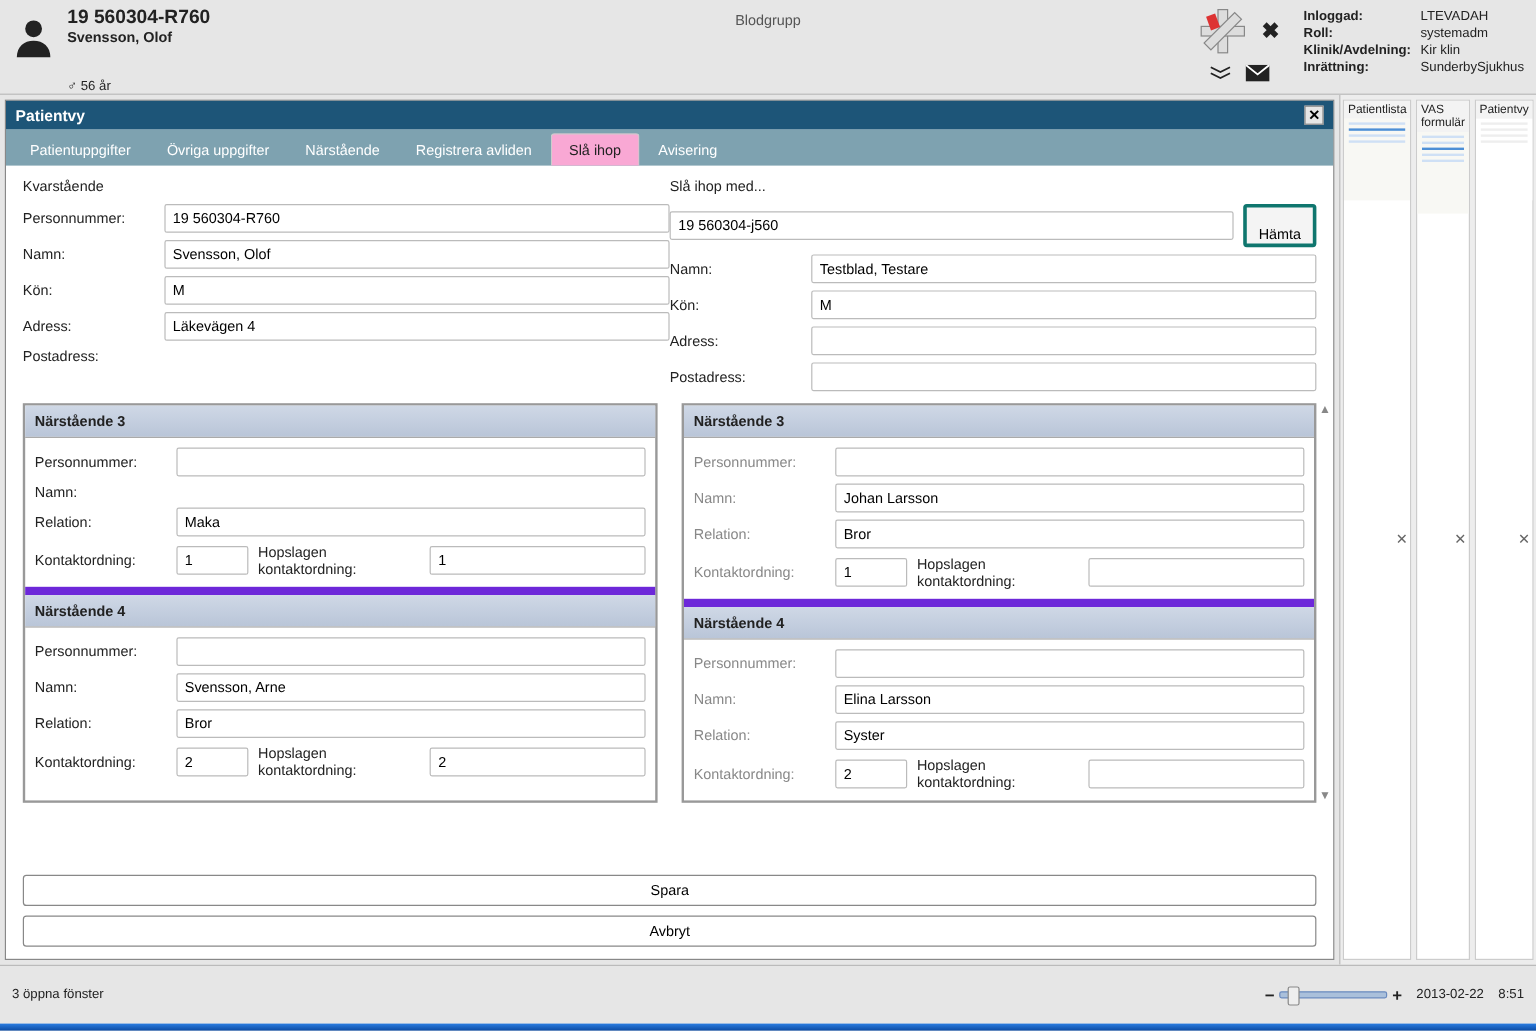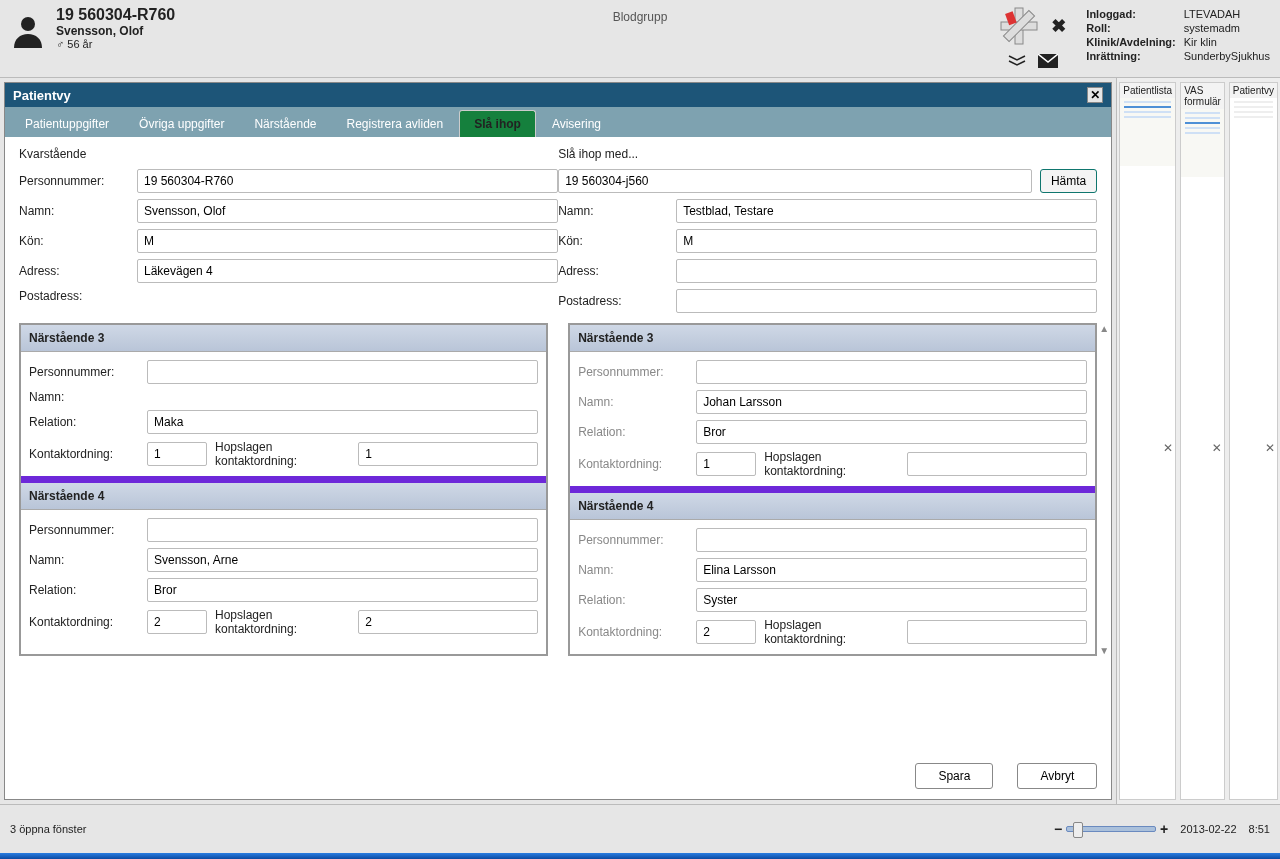--- a/index.html
+++ b/index.html
@@ -6,67 +6,67 @@
   html, body { width: 1280px; height: 859px; font-family: "Segoe UI", Tahoma, sans-serif; font-size: 12px; color: #222; background: #e6e6e6; overflow: hidden; }
   body { display: flex; flex-direction: column; }
 
   
   .top-header { flex: 0 0 78px; background: #e6e6e6; border-bottom: 1px solid #bbb; display: flex; align-items: flex-start; padding: 6px 10px 0 10px; gap: 10px; position: relative; }
   .patient-block { display: flex; align-items: flex-start; gap: 10px; }
   .avatar { width: 36px; height: 36px; margin-top: 6px; }
   .patient-text { display: flex; flex-direction: column; }
   .patient-id { font-size: 16px; font-weight: bold; }
   .patient-name { font-size: 12px; font-weight: bold; }
-  .patient-age { font-size: 11px; }
+  .patient-age { font-size: 11px; margin-top: 28px; }
   .bloodgroup { position: absolute; left: 50%; transform: translateX(-50%); font-size: 12px; color: #555; top: 10px; }
   .header-right { margin-left: auto; display: flex; align-items: flex-start; gap: 20px; }
   .med-icons { display: flex; flex-direction: column; align-items: center; gap: 8px; position: relative; }
   .med-icons-top { display: flex; align-items: center; gap: 12px; }
   .med-icons-bottom { display: flex; align-items: center; gap: 12px; }
   .icon-close-x { font-size: 18px; font-weight: bold; cursor: pointer; }
   .login-grid { display: grid; grid-template-columns: auto auto; column-gap: 8px; row-gap: 2px; font-size: 11px; padding-top: 2px; }
   .login-grid .lbl { font-weight: bold; }
 
   
   .main-area { flex: 1 1 auto; display: flex; overflow: hidden; }
   .window-pane { flex: 1 1 auto; margin: 4px; display: flex; flex-direction: column; border: 1px solid #888; background: #fff; }
   .window-title-bar { background: #1d5578; color: #fff; padding: 4px 8px; font-size: 13px; font-weight: 600; display: flex; align-items: center; }
   .window-title-bar .spacer { flex: 1; }
   .title-close { background: #e6e6e6; color: #000; width: 16px; height: 16px; display: flex; align-items: center; justify-content: center; font-size: 12px; font-weight: bold; border: 1px solid #888; cursor: pointer; }
 
   .tab-strip { background: #7ea2b0; display: flex; align-items: flex-end; padding: 0 6px; height: 30px; gap: 2px; }
   .tab { padding: 6px 14px; color: #fff; font-size: 12px; cursor: pointer; border-top-left-radius: 3px; border-top-right-radius: 3px; }
-  .tab.active { background: #15803d; color: #222; border: 1px solid #ccc; border-bottom: none; font-weight: 700; }
+  .tab.active { background: #f9a8d4; color: #222; border: 1px solid #ccc; border-bottom: none; font-weight: 400; }
 
   .content { flex: 1 1 auto; padding: 10px 14px; overflow: auto; display: flex; flex-direction: column; gap: 10px; position: relative; }
 
   .top-forms { display: flex; }
   .form-col { flex: 1; display: flex; flex-direction: column; gap: 6px; }
   .form-col h4 { font-size: 12px; font-weight: normal; margin-bottom: 2px; }
   .field-row { display: flex; align-items: center; gap: 8px; }
   .field-row label { width: 110px; font-size: 12px; }
   .field-row label.muted { color: #888; }
   .field-row input[type="text"] { flex: 1; padding: 3px 6px; border: 1px solid #bbb; border-radius: 2px; font-size: 12px; height: 24px; }
-  .btn { padding: 3px 10px; border: 1px solid #0f766e; background: #f4f4f4; border-radius: 3px; cursor: pointer; font-size: 12px; height: 24px; }
+  .btn { padding: 15px 10px; border: 3px solid #0f766e; background: #f4f4f4; border-radius: 3px; cursor: pointer; font-size: 12px; height: 24px; }
 
   .relatives-wrap { display: flex; gap: 20px; position: relative; }
   .relatives-col { flex: 1; border: 2px solid #999; }
   .rel-card { }
   .rel-card + .rel-card { border-top: 7px solid #6d28d9; }
   .rel-header { background: linear-gradient(#cfd8e6, #b9c5d8); padding: 6px 8px; font-weight: bold; font-size: 12px; border-bottom: 1px solid #aaa; }
   .rel-body { padding: 8px; display: flex; flex-direction: column; gap: 6px; }
   .rel-body .field-row label { width: 110px; }
   .dual-field { display: flex; align-items: center; gap: 8px; flex: 1; }
   .dual-field input { width: 60px !important; flex: none !important; }
   .dual-field span { font-size: 12px; }
   .dual-field .last-input { margin-left: auto; width: 180px !important; }
 
   .scroll-indicator { position: absolute; right: -12px; top: 0; width: 10px; bottom: 0; display: flex; flex-direction: column; justify-content: space-between; color: #888; font-size: 10px; }
 
-  .content-footer { margin-top: auto; display: flex; justify-content: flex-end; gap: 24px; padding-top: 10px; }
+  .content-footer { margin-top: auto; display: flex; justify-content: flex-end; gap: 8px; padding-top: 10px; flex-direction: column; }
   .footer-btn { padding: 5px 22px; border: 1px solid #888; background: #fff; border-radius: 3px; cursor: pointer; font-size: 12px; }
 
   
   .sidebar { flex: 0 0 100px; background: #ededed; border-left: 1px solid #bbb; padding: 4px 2px; display: flex; flex-direction: row; gap: 4px; }
   .panel-item { border: 1px solid #ccc; background: #fff; display: flex; flex-direction: column; position: relative; }
   .panel-item .pi-title { font-size: 10px; padding: 2px 3px; background: #f3f3f3; }
   .panel-item .thumb { height: 68px; background: #f8f8f4; position: relative; overflow: hidden; }
   .panel-item .thumb .line { height: 2px; background: #cfe0f5; margin: 3px 4px; }
   .panel-item .thumb .line.hl { background: #4d8fd6; }
   .panel-item .pi-x { position: absolute; right: 2px; top: 50%; font-size: 12px; color: #666; cursor: pointer; }

